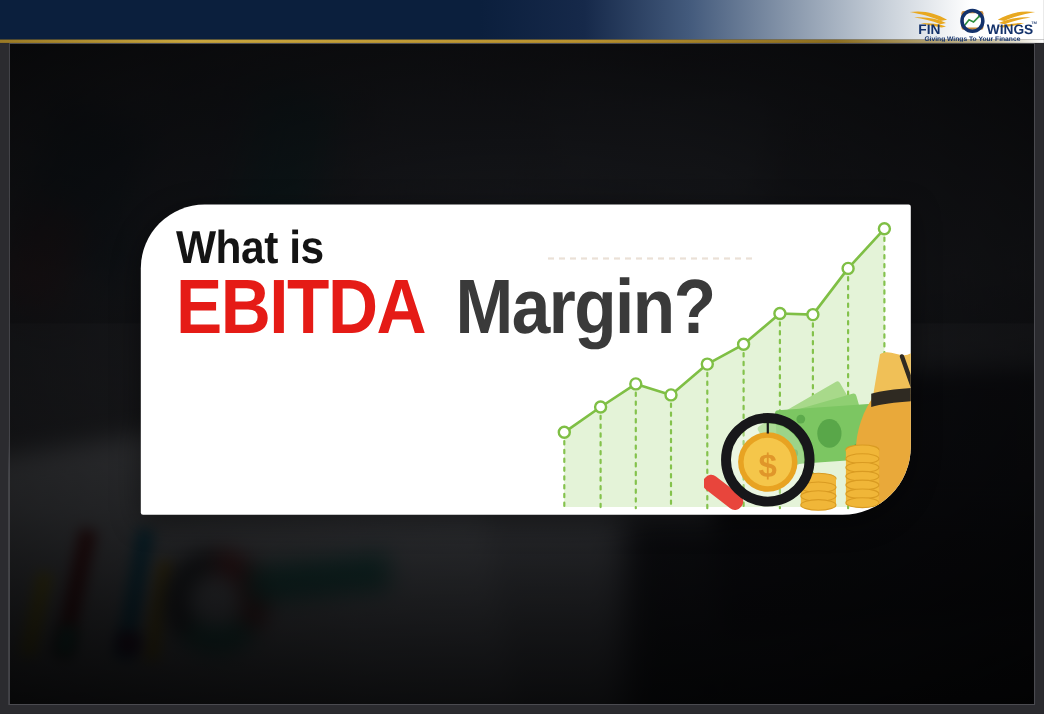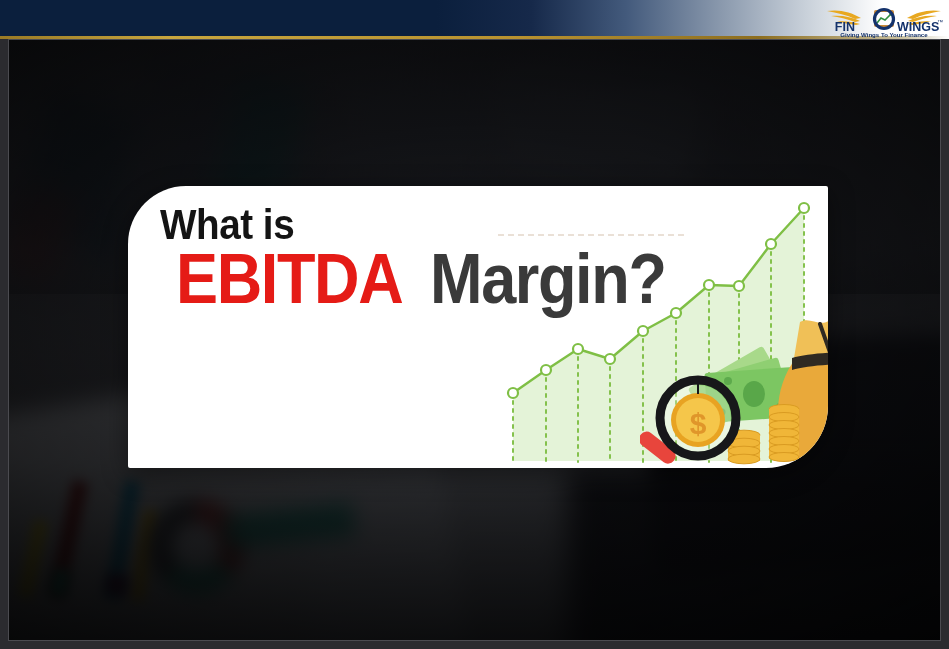--- a/index.html
+++ b/index.html
@@ -142,21 +142,21 @@
   }
 
   
   #headline{ position:absolute; left:32px; top:18px; width:420px; z-index:6;}
   .t-whatis{
     font-family:"Liberation Sans Narrow","Liberation Sans", sans-serif;
     font-weight:700; font-size:42px; color:#141414; line-height:1;
     letter-spacing:-.5px; transform:scaleX(.92); transform-origin:left center;
   }
   #line2{
-    display:flex; align-items:baseline; margin-top:-2px; white-space:nowrap;margin-left:16px;
+    display:flex; align-items:baseline; margin-top:-2px; white-space:nowrap;
   }
   .t-ebitda{
     font-family:"Liberation Sans Narrow","Liberation Sans", sans-serif;
     font-weight:700; font-size:70px; color:#e51b16; line-height:1;
     letter-spacing:-1.5px; transform:scaleX(.90); transform-origin:left center;
   }
   .t-margin{
     font-family:"Liberation Sans Narrow","Liberation Sans", sans-serif;
     font-weight:700; font-size:70px; color:#3a3a3a; line-height:1;
     letter-spacing:-1.5px; transform:scaleX(.90); transform-origin:left center;

